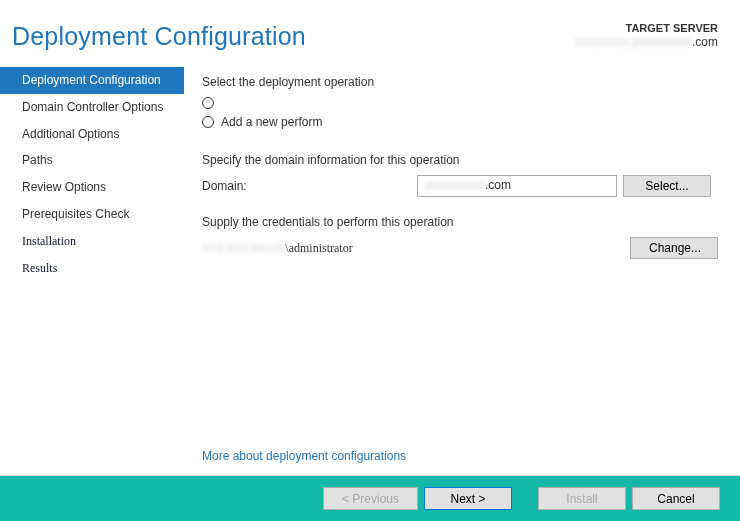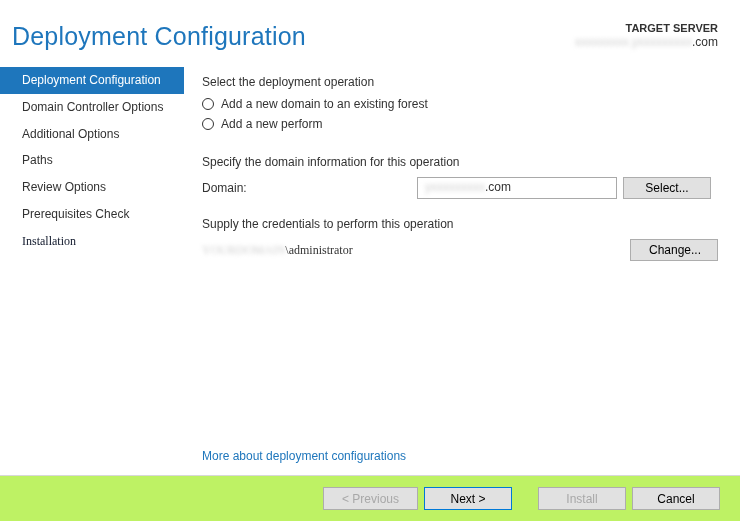--- a/index.html
+++ b/index.html
@@ -128,21 +128,21 @@
   .cred-text {
     font-size: 12px;
     color: #323232;
     font-family: Liberation Serif, serif;
   }
   .cred-text .obscured { color:#d0d0d0; filter: blur(2px); -webkit-filter: blur(2px); }
   .footer {
     position: absolute;
     bottom: 0; left: 0; right: 0;
     border-top: 1px solid #d8d8d8;
-    background: #bef264;
+    background: #14b8a6;
     height: 46px;
     display:flex;
     align-items:center;
     justify-content:flex-end;
     padding-right: 20px;
     gap: 6px;
   }
   .footer .win-btn { min-width: 88px; height: 23px; }
   .footer .win-btn.disabled { color: #a8a8a8; cursor: default; }
   .footer .win-btn.default { border: 1px solid #0078d7; background:#e1e1e1;}
@@ -172,28 +172,28 @@
 
   <div class="body">
     <div class="sidebar">
       <div class="sidebar-item active">Deployment Configuration</div>
       <div class="sidebar-item">Domain Controller Options</div>
       <div class="sidebar-item">Additional Options</div>
       <div class="sidebar-item">Paths</div>
       <div class="sidebar-item">Review Options</div>
       <div class="sidebar-item">Prerequisites Check</div>
       <div class="sidebar-item disabled">Installation</div>
+      <div class="sidebar-item disabled">Results</div>
     </div>
 
     <div class="content">
       <div class="section-label">Select the deployment operation</div>
 
       <div class="radio-row">
         <span class="radio"></span>
-        <span>Add a new domain to an existing forest</span>
       </div>
       <div class="radio-row">
         <span class="radio"></span>
         <span>Add a new perform</span>
       </div>
 
       <div class="spacer"></div>
       <div class="section-label">Specify the domain information for this operation</div>
 
       <div class="field-row">

